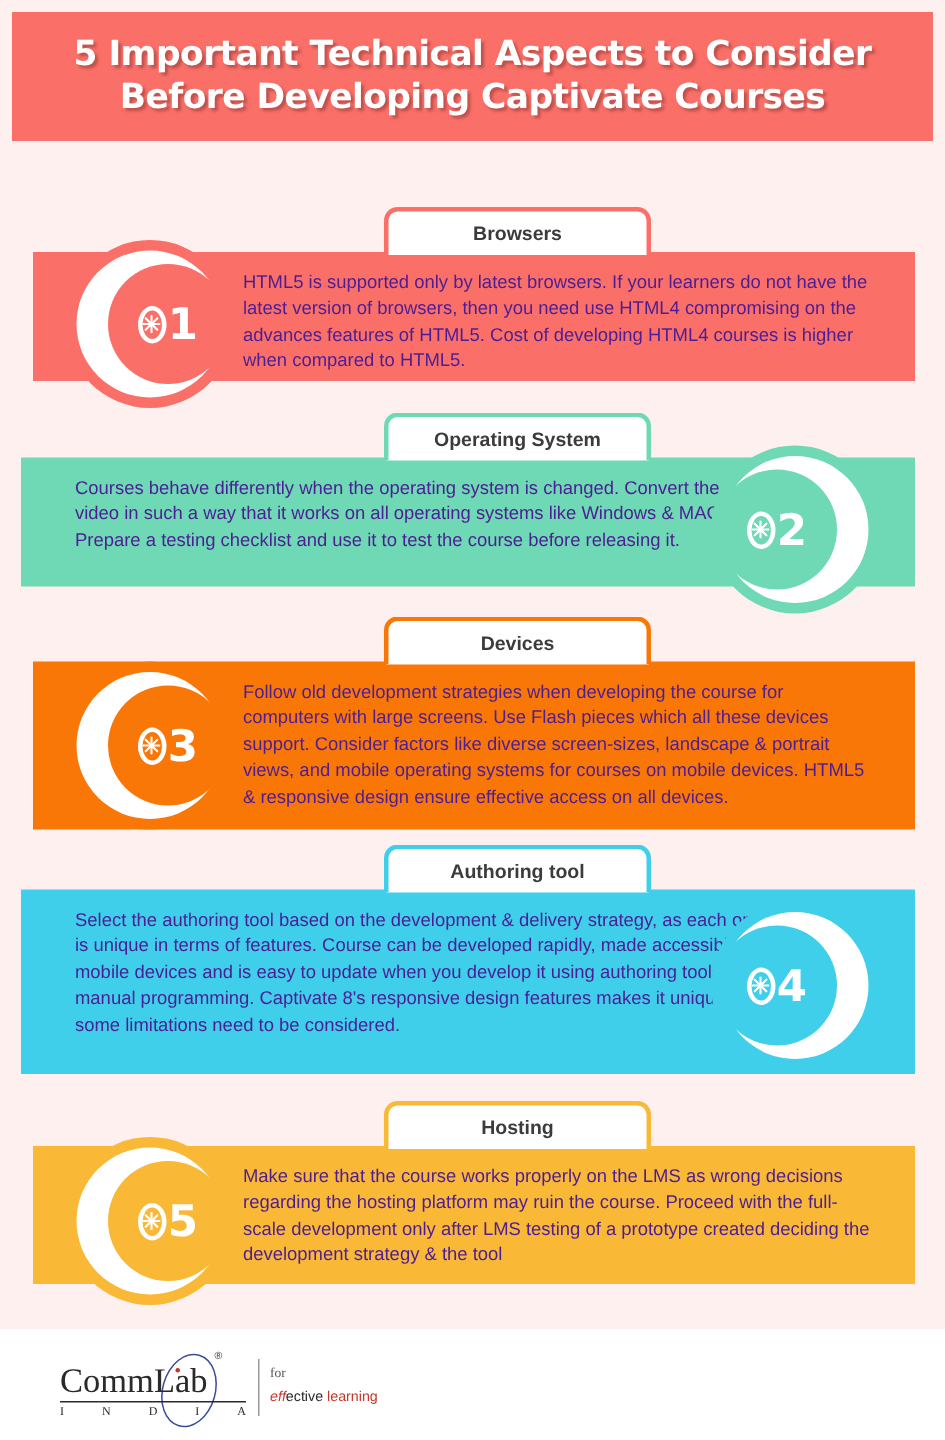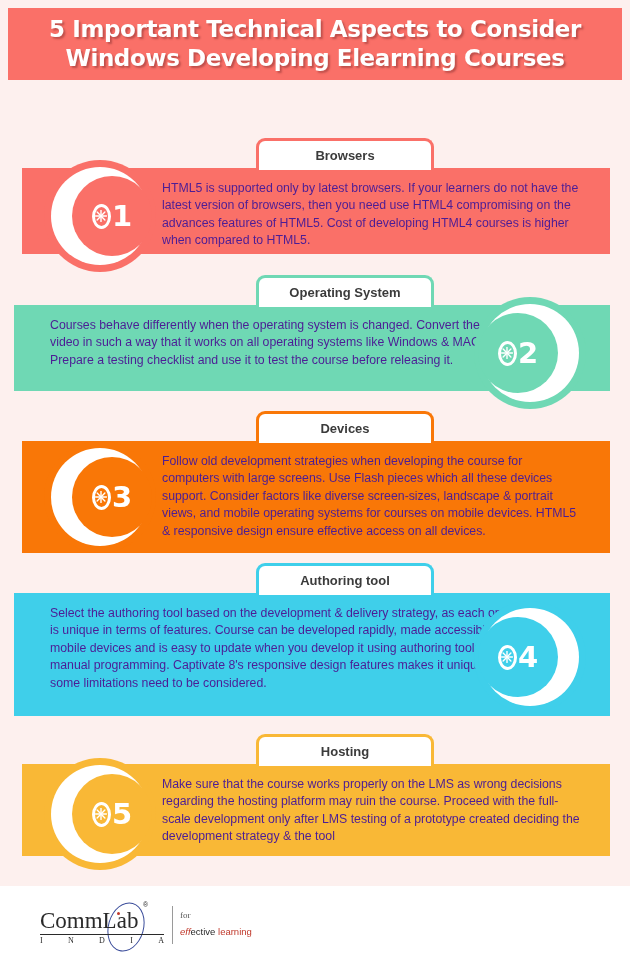--- a/index.html
+++ b/index.html
@@ -8,21 +8,21 @@
     width:630px;height:960px;
     background:#fdf0ee;
     font-family:"Liberation Sans", sans-serif;
     overflow:hidden;
     position:relative;
   }
 
   
   .header{
     position:absolute;left:8px;top:8px;
-    width:614px;height:72px;
+    width:614px;height:86px;
     background:#fa7068;
     display:flex;flex-direction:column;
     align-items:center;justify-content:center;
     box-sizing:border-box;
   }
   .header .line{
     color:#ffffff;
     font-family:"DejaVu Sans", sans-serif;
     font-weight:bold;
     font-size:23px;
@@ -157,21 +157,21 @@
     font-weight:bold;
     font-size:15.5px;
     line-height:23px;
   }
 </style>
 </head>
 <body>
 
 <div class="header">
   <div class="line">5 Important Technical Aspects to Consider</div>
-  <div class="line">Windows Developing Elearning Courses</div>
+  <div class="line">Before Developing Captivate Courses</div>
 </div>
 
 <div id="sections-root">
     <div class="section">
       <div class="tab" style="top: 138px; border-color: rgb(250, 112, 104);">
         <span>Browsers</span>
       </div>
       <div class="bar" style="top: 168px; height: 86px; background: rgb(250, 112, 104); left: 22px; width: 588px; padding-left: 140px; padding-right: 28px; padding-top: 12px;">
         <p>HTML5 is supported only by latest browsers. If your learners do not have the latest version of browsers, then you need use HTML4 compromising on the advances features of HTML5. Cost of developing HTML4 courses is higher when compared to HTML5.</p>
       </div>

